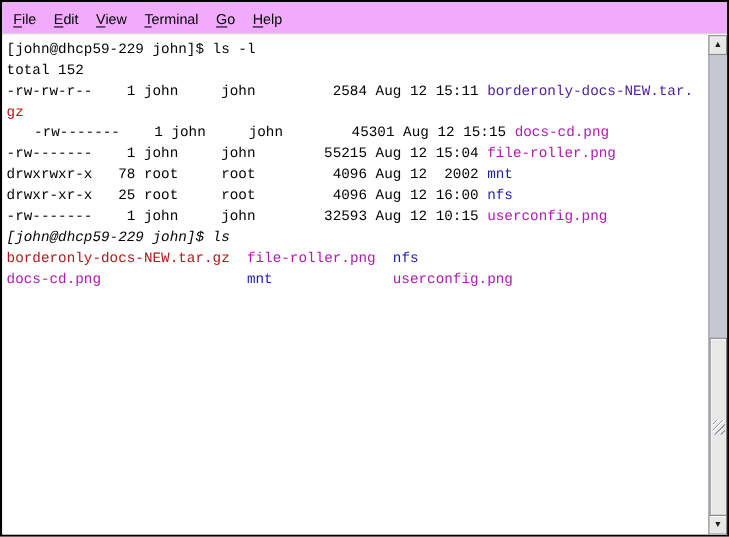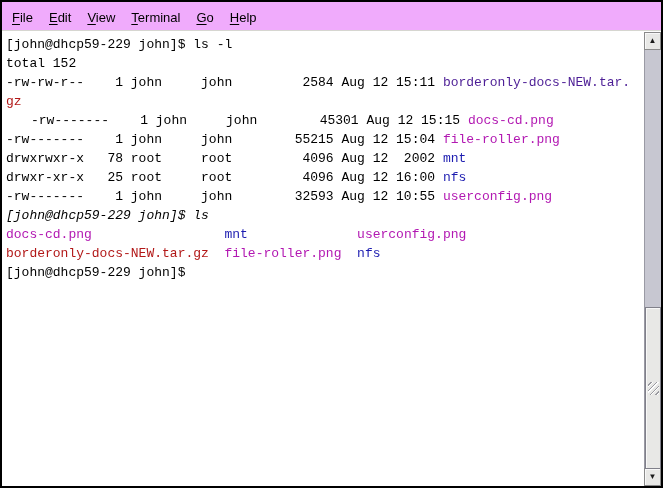--- a/index.html
+++ b/index.html
@@ -107,25 +107,24 @@
   <div class="terminal">
     <div class="term-text">
       <div class="line"><span style="color: rgb(0, 0, 0);">[john@dhcp59-229 john]$ ls -l</span></div>
       <div class="line"><span style="color: rgb(0, 0, 0);">total 152</span></div>
       <div class="line"><span style="color: rgb(0, 0, 0);">-rw-rw-r--    1 john     john         2584 Aug 12 15:11 </span><span style="color: #4c1d95;">borderonly-docs-NEW.tar.</span></div>
       <div class="line"><span style="color: rgb(178, 24, 24); margin-top: 32px;">gz</span></div>
       <div class="line"><span style="color: rgb(0, 0, 0); margin-left: 25px;">-rw-------    1 john     john        45301 Aug 12 15:15 </span><span style="color: rgb(178, 24, 178);">docs-cd.png</span></div>
       <div class="line"><span style="color: rgb(0, 0, 0);">-rw-------    1 john     john        55215 Aug 12 15:04 </span><span style="color: rgb(178, 24, 178);">file-roller.png</span></div>
       <div class="line"><span style="color: rgb(0, 0, 0);">drwxrwxr-x   78 root     root         4096 Aug 12  2002 </span><span style="color: rgb(28, 28, 176);">mnt</span></div>
       <div class="line"><span style="color: rgb(0, 0, 0); margin-top: 44px;">drwxr-xr-x   25 root     root         4096 Aug 12 16:00 </span><span style="color: rgb(28, 28, 176);">nfs</span></div>
-      <div class="line"><span style="color: rgb(0, 0, 0);">-rw-------    1 john     john        32593 Aug 12 10:55 </span><span style="color: rgb(178, 24, 178);">userconfig.png</span></div>
+      <div class="line"><span style="color: rgb(0, 0, 0);">-rw-------    1 john     john        32593 Aug 12 10:15 </span><span style="color: rgb(178, 24, 178);">userconfig.png</span></div>
       <div class="line"><span style="color: rgb(0, 0, 0); font-style: italic;">[john@dhcp59-229 john]$ ls</span></div>
+      <div class="line"><span style="color: rgb(178, 24, 24);">borderonly-docs-NEW.tar.gz</span><span style="color: rgb(0, 0, 0);">  </span><span style="color: rgb(178, 24, 178);">file-roller.png</span><span style="color: rgb(0, 0, 0);">  </span><span style="color: rgb(28, 28, 176);">nfs</span></div>
       <div class="line"><span style="color: rgb(178, 24, 178);">docs-cd.png</span><span style="color: rgb(0, 0, 0);">                 </span><span style="color: rgb(28, 28, 176);">mnt</span><span style="color: rgb(0, 0, 0);">              </span><span style="color: rgb(178, 24, 178);">userconfig.png</span></div>
-      <div class="line"><span style="color: rgb(178, 24, 24);">borderonly-docs-NEW.tar.gz</span><span style="color: rgb(0, 0, 0);">  </span><span style="color: rgb(178, 24, 178);">file-roller.png</span><span style="color: rgb(0, 0, 0);">  </span><span style="color: rgb(28, 28, 176);">nfs</span></div>
-      <div class="line"><span style="color: rgb(0, 0, 0);">[john@dhcp59-229 john]$</span></div>
     </div>
 
     <div class="scrollbar">
       <div class="sb-btn">
           <span>▲</span>
         </div>
       <div class="sb-trough">
         <div class="sb-thumb">
           <div class="grip"></div>
         </div>

